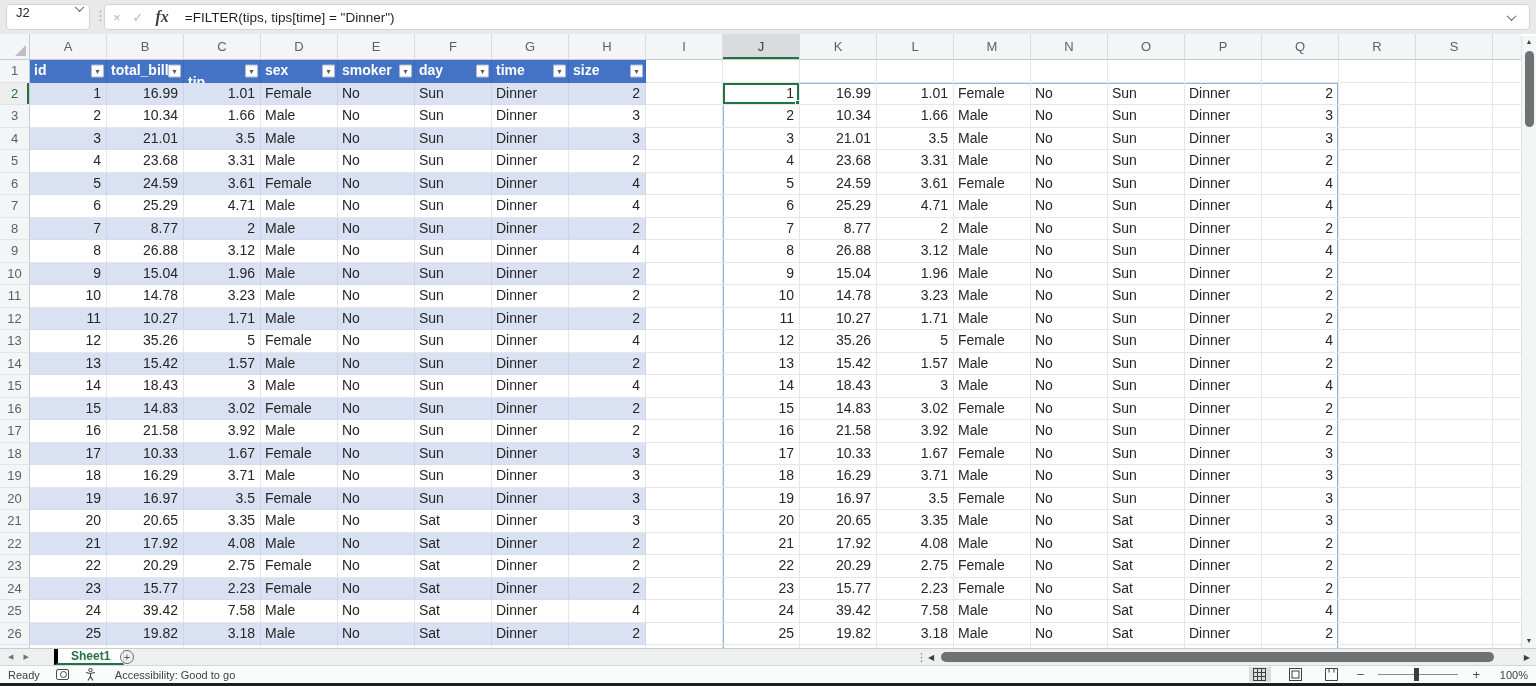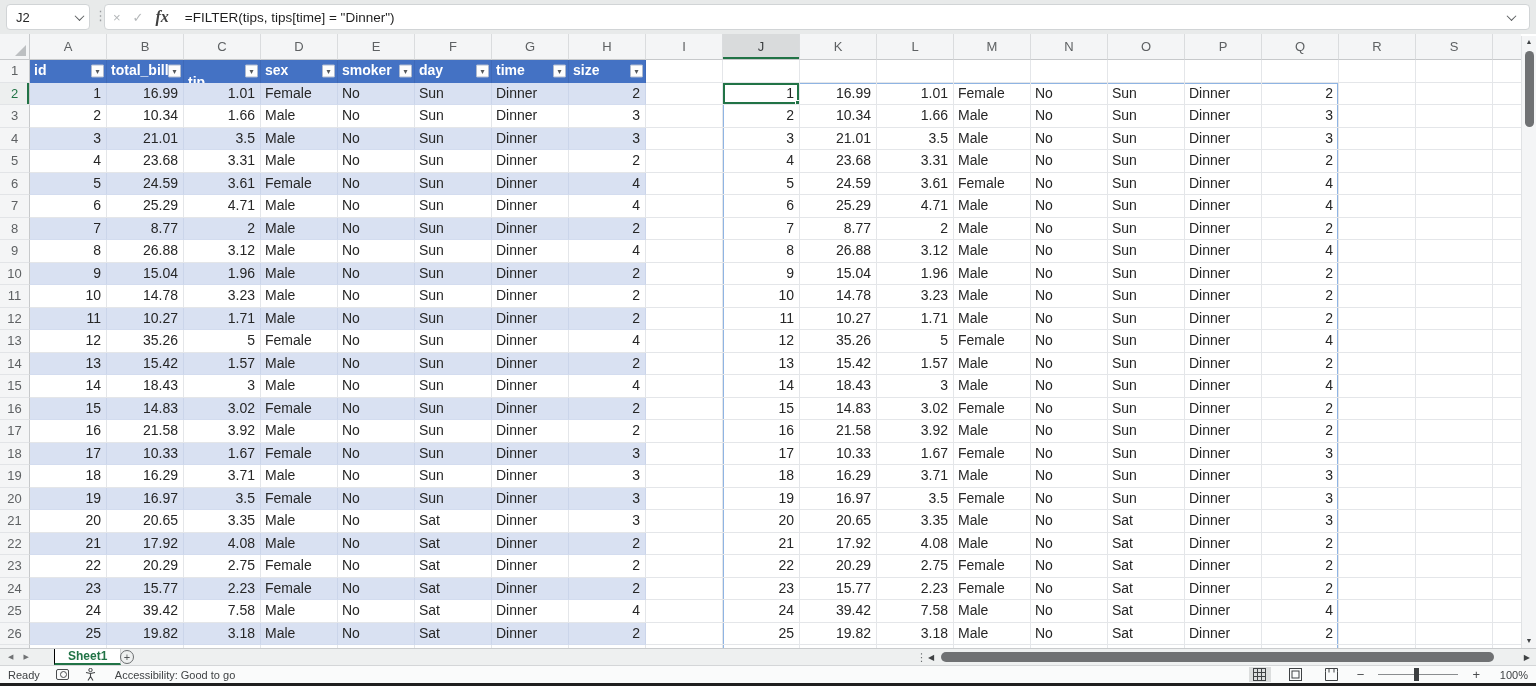--- a/index.html
+++ b/index.html
@@ -1,21 +1,21 @@
 <!DOCTYPE html>
 <html style="--green: #217346; --tblue: #4472C4; --band: #D9E1F2;"><head>
 <meta charset="utf-8">
 <style>
   * { margin:0; padding:0; box-sizing:border-box; }
   html,body { width:1536px; height:686px; overflow:hidden; }
   body { font-family:"Liberation Sans", sans-serif; background:#E8EAEA; position:relative; color:#262626; }
 
   
   .topbar { position:absolute; top:0; left:0; width:1536px; height:34px; background:#E8EAEA; }
-  .name-box { position:absolute; left:6px; top:4px; width:84px; height:26px; background:#fff; border:1px solid #D1D4D6; border-radius:4px; display:flex; align-items:center; padding:0 6px 0 9px; font-size:13px; }
+  .name-box { position:absolute; left:6px; top:4px; width:84px; height:26px; background:#fff; border:1px solid #D1D4D6; border-radius:4px; display:flex; padding:0 6px 0 9px; font-size:13px; }
   .name-box .nb-text { flex:1; }
   .chev { width:7px; height:7px; border-right:1.6px solid #5A5D5F; border-bottom:1.6px solid #5A5D5F; transform:rotate(45deg) translate(-1px,-1px); display:inline-block; }
   .dots-sep { position:absolute; left:94px; top:8px; color:#9A9DA0; font-size:13px; letter-spacing:0; }
   .formula-box { position:absolute; left:104px; top:4px; right:6px; height:26px; background:#fff; border:1px solid #D1D4D6; border-radius:4px; display:flex; align-items:center; padding:0 8px; }
   .fb-icon { font-size:13px; color:#B3B6B8; margin-right:12px; }
   .fb-fx { font-family:"Liberation Serif", serif; font-style:italic; font-weight:bold; font-size:16px; color:#404040; margin-right:16px; }
   .formula-text { font-size:13.5px; color:#1F1F1F; flex:1; white-space:nowrap; overflow:hidden; }
   .fb-expand { margin-left:8px; margin-right:6px; }
 
   
@@ -43,21 +43,21 @@
   .fill-handle { position:absolute; right:-2px; bottom:-2px; width:6px; height:6px; background:var(--green); border:1px solid #fff; }
 
   .vscroll { position:absolute; top:2px; right:0; width:15px; height:612px; background:#F4F5F6; border-left:1px solid #E0E2E4; }
   .varrow { display:block; text-align:center; font-size:7px; color:#3F4244; height:12px; line-height:12px; }
   .varrow.down { position:absolute; bottom:1px; left:0; right:0; }
   .vthumb { display:block; width:9px; height:76px; margin:3px auto 0; background:#6F7173; border-radius:5px; }
 
   
   .tabbar { position:absolute; top:648px; left:0; width:1536px; height:17px; background:#EEF0F0; border-top:1px solid #C9CBCD; }
   .tab-nav { position:absolute; top:0; left:8px; height:16px; display:flex; align-items:center; gap:10px; color:#707274; font-size:7px; }
-  .sheet-tab { position:absolute; left:54px; top:0; height:16px; background:#fff; border-left:1px solid #000000; border-right:1px solid #D2D4D6; border-bottom:2px solid var(--green); color:var(--green); font-weight:bold; font-size:12px; padding:0 13px; display:flex; align-items:center;justify-content:center; }
+  .sheet-tab { position:absolute; left:54px; top:0; height:16px; background:#fff; border-left:4px solid #000000; border-right:1px solid #D2D4D6; border-bottom:2px solid var(--green); color:var(--green); font-weight:bold; font-size:12px; padding:0 13px; display:flex; align-items:center;justify-content:center; }
   .add-sheet { position:absolute; left:120px; top:1px; width:14px; height:14px; border:1px solid #6A6D6F; border-radius:50%; color:#515456; font-size:11px; line-height:12px; text-align:center; }
   .hs-handle { position:absolute; left:916px; top:1px; color:#6A6D6F; font-size:11px; line-height:14px; }
   .hscroll { position:absolute; left:928px; right:18px; top:2px; height:12px; }
   .hs-arrow { position:absolute; top:2px; font-size:8px; color:#3F4244; }
   .hs-arrow.left { left:0; } .hs-arrow.right { right:-12px; }
   .hs-thumb { position:absolute; left:13px; right:24px; top:1px; height:10px; background:#6F7173; border-radius:5px; }
 
   
   .statusbar { position:absolute; top:665px; left:0; width:1536px; height:18px; background:#FAFBFB; border-top:1px solid #D4D6D8; font-size:11px; color:#3F4244; }
   .sb-left { position:absolute; left:8px; top:0; height:17px; display:flex; align-items:center; gap:16px; }

